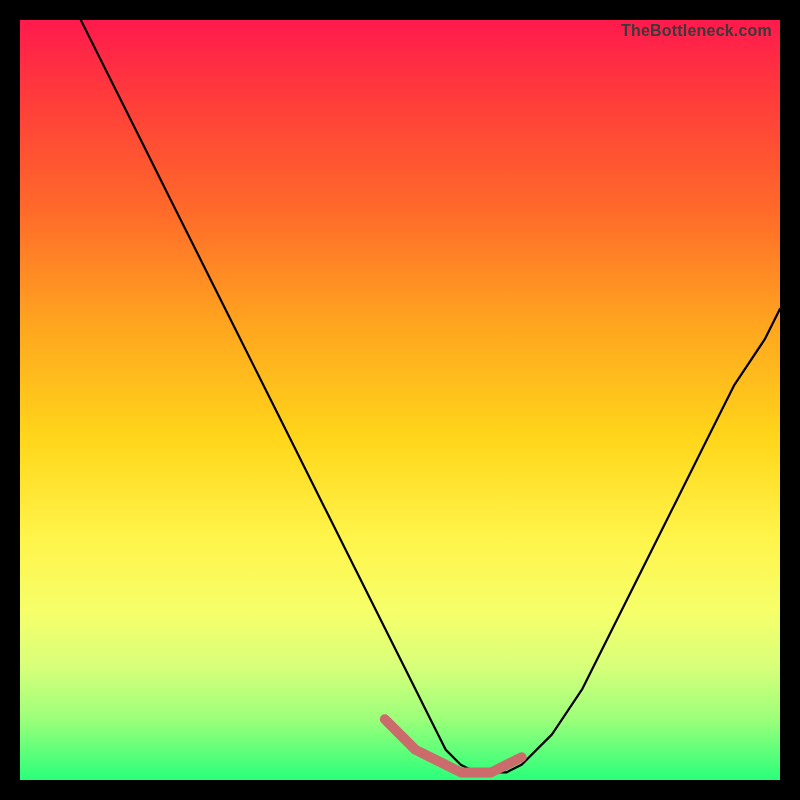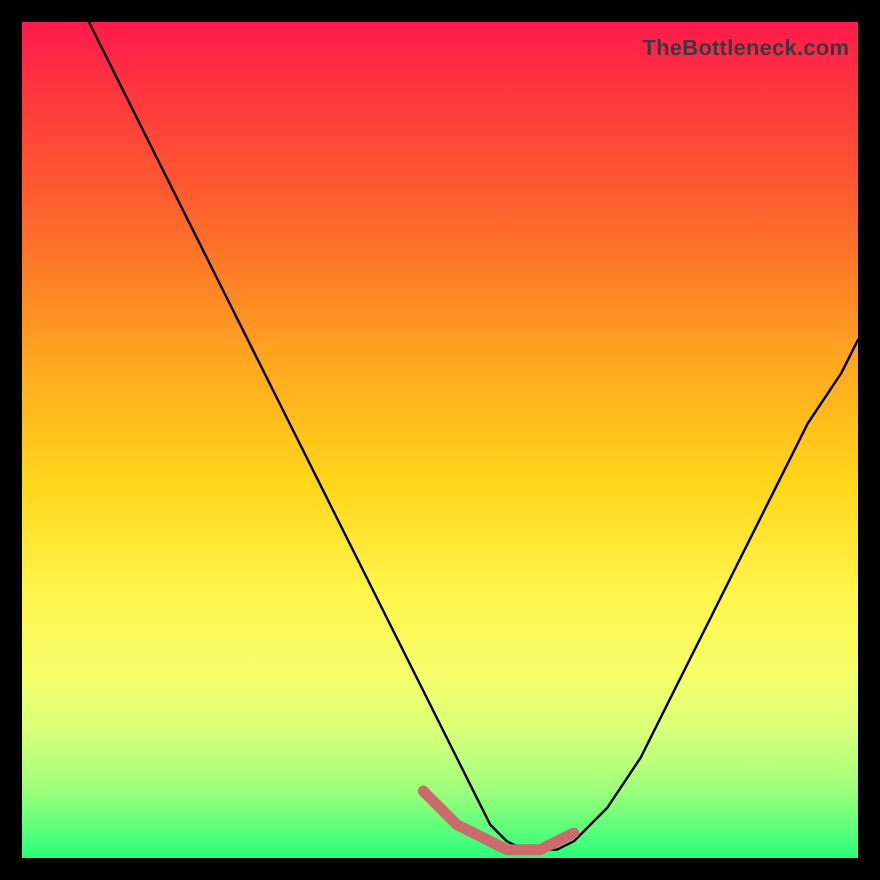--- a/index.html
+++ b/index.html
@@ -32,26 +32,25 @@
       #f6ff6a 78%,
       #d8ff7a 85%,
       #9cff7a 92%,
       #2aff7a 100%);
   }
   .watermark {
     position: absolute;
     top: 2px;
     right: 8px;
     font-family: Arial, Helvetica, sans-serif;
-    font-size: 20px;
+    font-size: 16px;
     font-weight: bold;
     color: #3a3a3a;
     letter-spacing: 0.2px;
     user-select: none;
-    margin-top: 11px;
   }
   svg.curve {
     position: absolute;
     left: 0;
     top: 0;
     width: 760px;
     height: 760px;
   }
 </style>
 </head>

